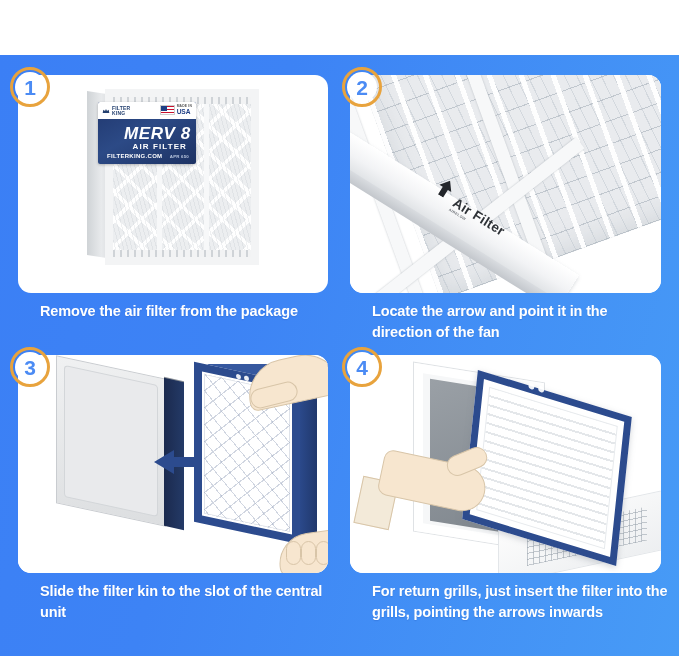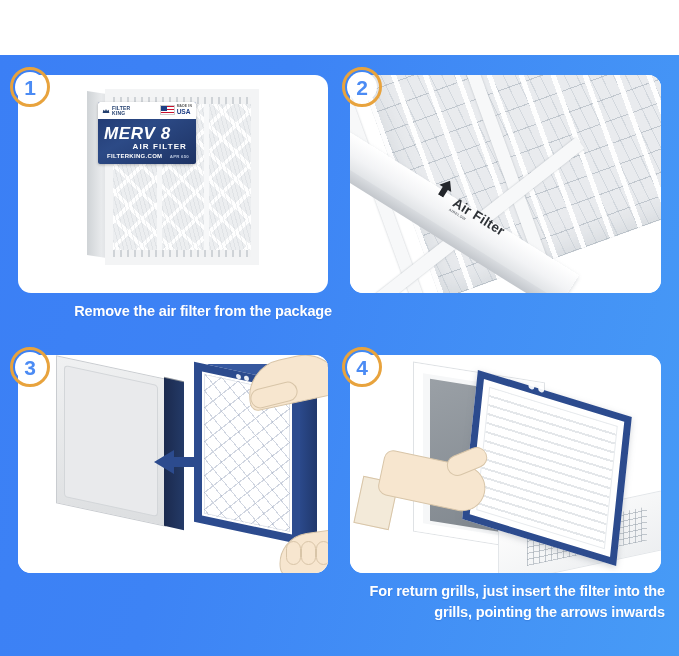--- a/index.html
+++ b/index.html
@@ -54,22 +54,22 @@
   .badge-inner{
     position:absolute;inset:2px;border-radius:50%;background:#ffffff;z-index:-1;
   }
   .badge-num{
     font-size:21px;font-weight:bold;color:#4b8bf4;line-height:1;
     font-family:"Liberation Sans","DejaVu Sans",sans-serif;
   }
 
   
   .caption{
-    position:absolute;left:10px;top:226px;width:100%;
-    text-align:right;color:#ffffff;font-weight:bold;
+    position:absolute;left:16px;top:226px;width:100%;
+    text-align:left;color:#ffffff;font-weight:bold;
     font-size:14.5px;line-height:21px;letter-spacing:-0.15px;
     text-shadow:0 1px 1px rgba(30,80,170,.25);
     padding:0 6px;box-sizing:border-box;
   }
 
   
   .p1-wrap{position:absolute;left:50%;top:14px;transform:translateX(-50%);
            width:172px;height:176px;}
   .p1-side{
     position:absolute;left:0;top:6px;width:26px;height:164px;
@@ -123,21 +123,21 @@
   }
   .usa-blk{display:flex;align-items:center;gap:2px;}
   .flag{width:13px;height:8px;position:relative;overflow:hidden;border:.5px solid #ccc;}
   .flag-stripes{position:absolute;inset:0;
     background:repeating-linear-gradient(180deg,#c8102e 0 1.4px,#fff 1.4px 2.8px);}
   .flag-canton{position:absolute;left:0;top:0;width:6px;height:4.4px;background:#1f3f86;}
   .usa-txt{text-align:left;}
   .usa-small{font-size:3.3px;line-height:3.6px;color:#555;font-weight:bold;letter-spacing:.2px;}
   .usa-big{font-size:6.6px;line-height:6.8px;color:#1f3f86;font-weight:bold;letter-spacing:-.1px;}
   .merv{
-    position:absolute;left:6px;top:22px;font-size:17px;font-weight:bold;
+    position:absolute;left:26px;top:22px;font-size:17px;font-weight:bold;
     letter-spacing:.6px;color:#fff;font-style:italic;
     font-family:"Liberation Sans","DejaVu Sans",sans-serif;
   }
   .airfilter{
     position:absolute;right:9px;top:40px;font-size:8px;font-weight:bold;
     letter-spacing:1.1px;color:#fff;
   }
   .p1-lbl-bot{
     position:absolute;left:9px;right:7px;bottom:5px;
     display:flex;align-items:baseline;justify-content:space-between;
@@ -405,20 +405,21 @@
             <div class="p2-airfilter">
               <span>Air Filter</span>
               <small>AIRFLOW</small>
             </div>
           </div>
         </div>
         <div class="badge">
           <div class="badge-inner"></div>
           <span class="badge-num">2</span>
         </div>
+        <div class="caption">Locate the arrow and point it in the direction of the fan</div>
       </div>
 
       <div class="cell cell-3">
         <div class="card">
           <div class="stage p3">
             <div class="u3-body">
               <div class="u3-inner"></div>
             </div>
             <div class="u3-side-lip"></div>
             <div class="u3-side"></div>
@@ -449,20 +450,21 @@
               <i style="left:15px"></i>
               <i style="left:30px"></i>
 
             </div>
           </div>
         </div>
         <div class="badge">
           <div class="badge-inner"></div>
           <span class="badge-num">3</span>
         </div>
+        <div class="caption">Slide the filter kin to the slot of the central unit</div>
       </div>
 
       <div class="cell cell-4">
         <div class="card">
           <div class="stage p4">
             <div class="g4-wall"></div>
             <div class="g4-hole"></div>
             <div class="g4-base">
               <div class="g4-basegrid"></div>
             </div>

